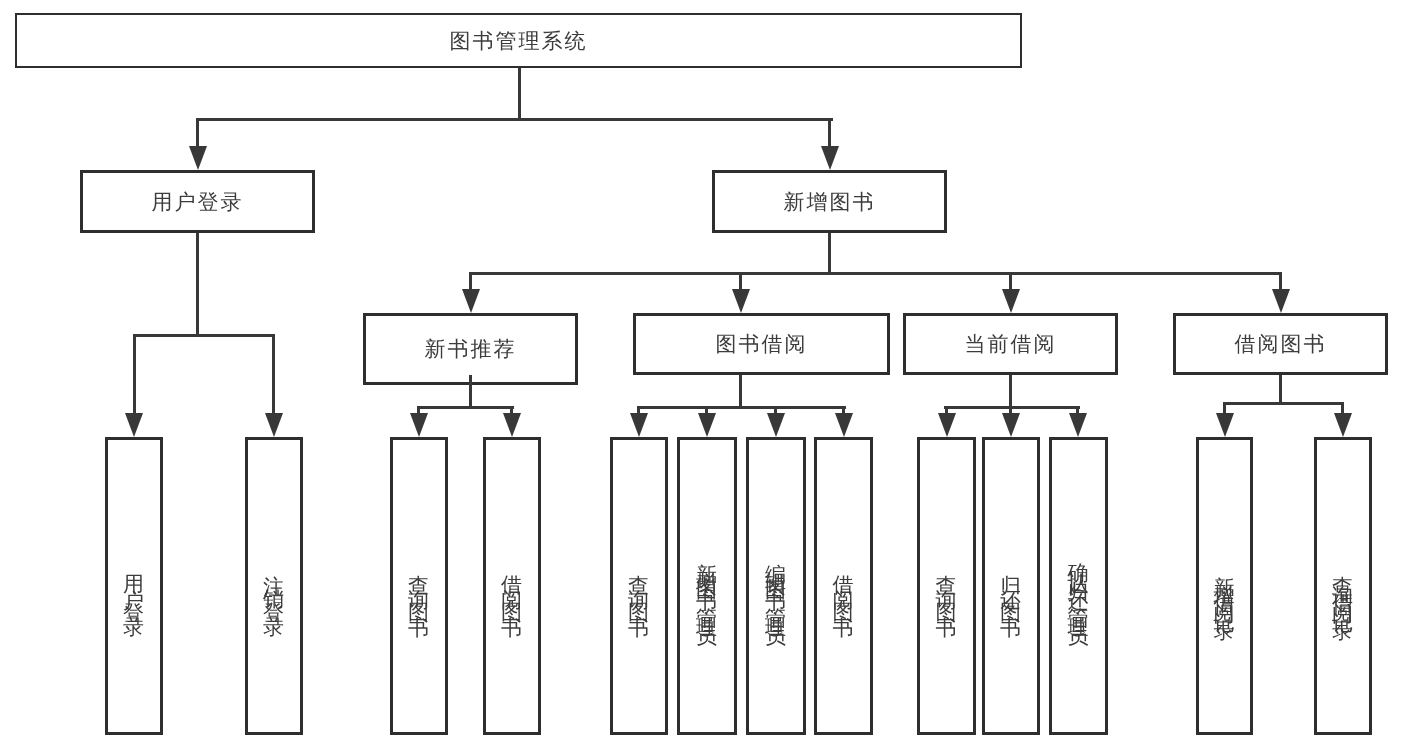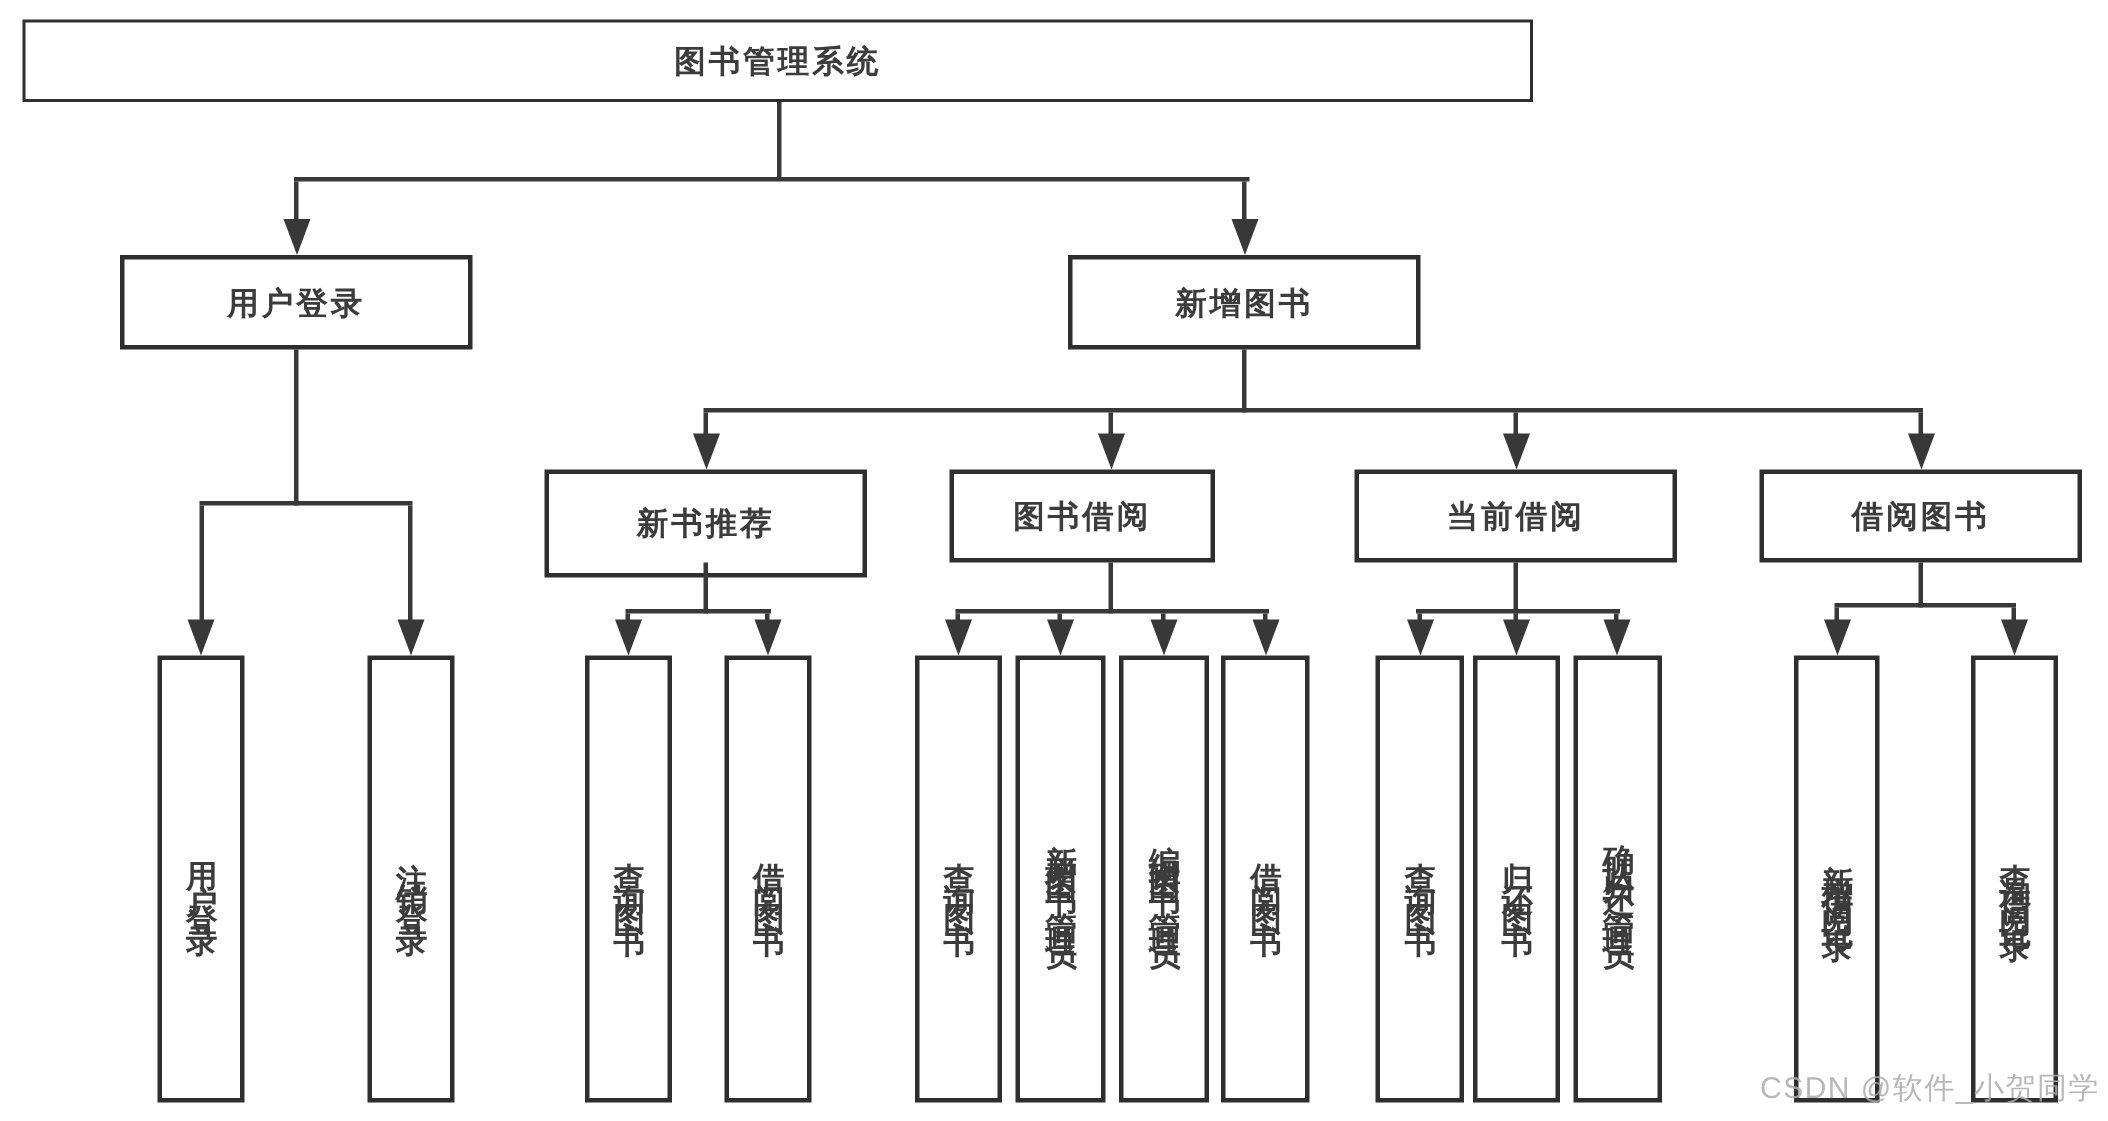--- a/index.html
+++ b/index.html
@@ -13,21 +13,20 @@
   }
   .box {
     position: absolute;
     box-sizing: border-box;
     background: #ffffff;
     border: 3px solid #2e2e2e;
     display: flex;
     align-items: center;
     justify-content: center;
     color: #3c3c3c;
-    font-weight: bold;
   }
   .root-box { border-width: 2px; }
   .h-label { font-size: 21px; letter-spacing: 2px; white-space: nowrap; }
   .leaf { top: 437px; width: 58px; height: 298px; }
   .v-label {
     writing-mode: vertical-rl;
     font-size: 21px;
     letter-spacing: 14px;
     line-height: 1;
     white-space: nowrap;
@@ -66,21 +65,21 @@
   <div class="box" style="left:80px;top:170px;width:235px;height:63px;">
     <span class="h-label">用户登录</span>
   </div>
   <div class="box" style="left:712px;top:170px;width:235px;height:63px;">
     <span class="h-label">新增图书</span>
   </div>
 
   <div class="box" style="left:363px;top:313px;width:215px;height:72px;">
     <span class="h-label">新书推荐</span>
   </div>
-  <div class="box" style="left:633px;top:313px;width:177px;height:62px;">
+  <div class="box" style="left:633px;top:313px;width:257px;height:62px;">
     <span class="h-label">图书借阅</span>
   </div>
   <div class="box" style="left:903px;top:313px;width:215px;height:62px;">
     <span class="h-label">当前借阅</span>
   </div>
   <div class="box" style="left:1173px;top:313px;width:215px;height:62px;">
     <span class="h-label">借阅图书</span>
   </div>
 
   <div class="box leaf" style="left:105px;">
@@ -120,21 +119,20 @@
     <span class="v-label v-long">确认归还（管理员）</span>
   </div>
 
   <div class="box leaf" style="left:1196px;width:57px;">
     <span class="v-label v-long">新增借阅记录</span>
   </div>
   <div class="box leaf" style="left:1314px;">
     <span class="v-label v-long">查询借阅记录</span>
   </div>
 
-  <div id="watermark">CSDN @软件_小贺同学</div>
 <div class="cline" style="left: 518px; top: 68px; width: 3px; height: 52px;"></div>
     <div class="cline" style="left: 196px; top: 118px; width: 637px; height: 3px;"></div>
     <div class="cline" style="left: 196px; top: 121px; width: 3px; height: 30px;"></div>
     <div class="cline" style="left: 828px; top: 121px; width: 3px; height: 30px;"></div>
     <div class="cline" style="left: 196px; top: 233px; width: 3px; height: 104px;"></div>
     <div class="cline" style="left: 133px; top: 334px; width: 142px; height: 3px;"></div>
     <div class="cline" style="left: 133px; top: 337px; width: 3px; height: 80px;"></div>
     <div class="cline" style="left: 272px; top: 337px; width: 3px; height: 80px;"></div>
     <div class="cline" style="left: 828px; top: 233px; width: 3px; height: 42px;"></div>
     <div class="cline" style="left: 469px; top: 272px; width: 813px; height: 3px;"></div>

